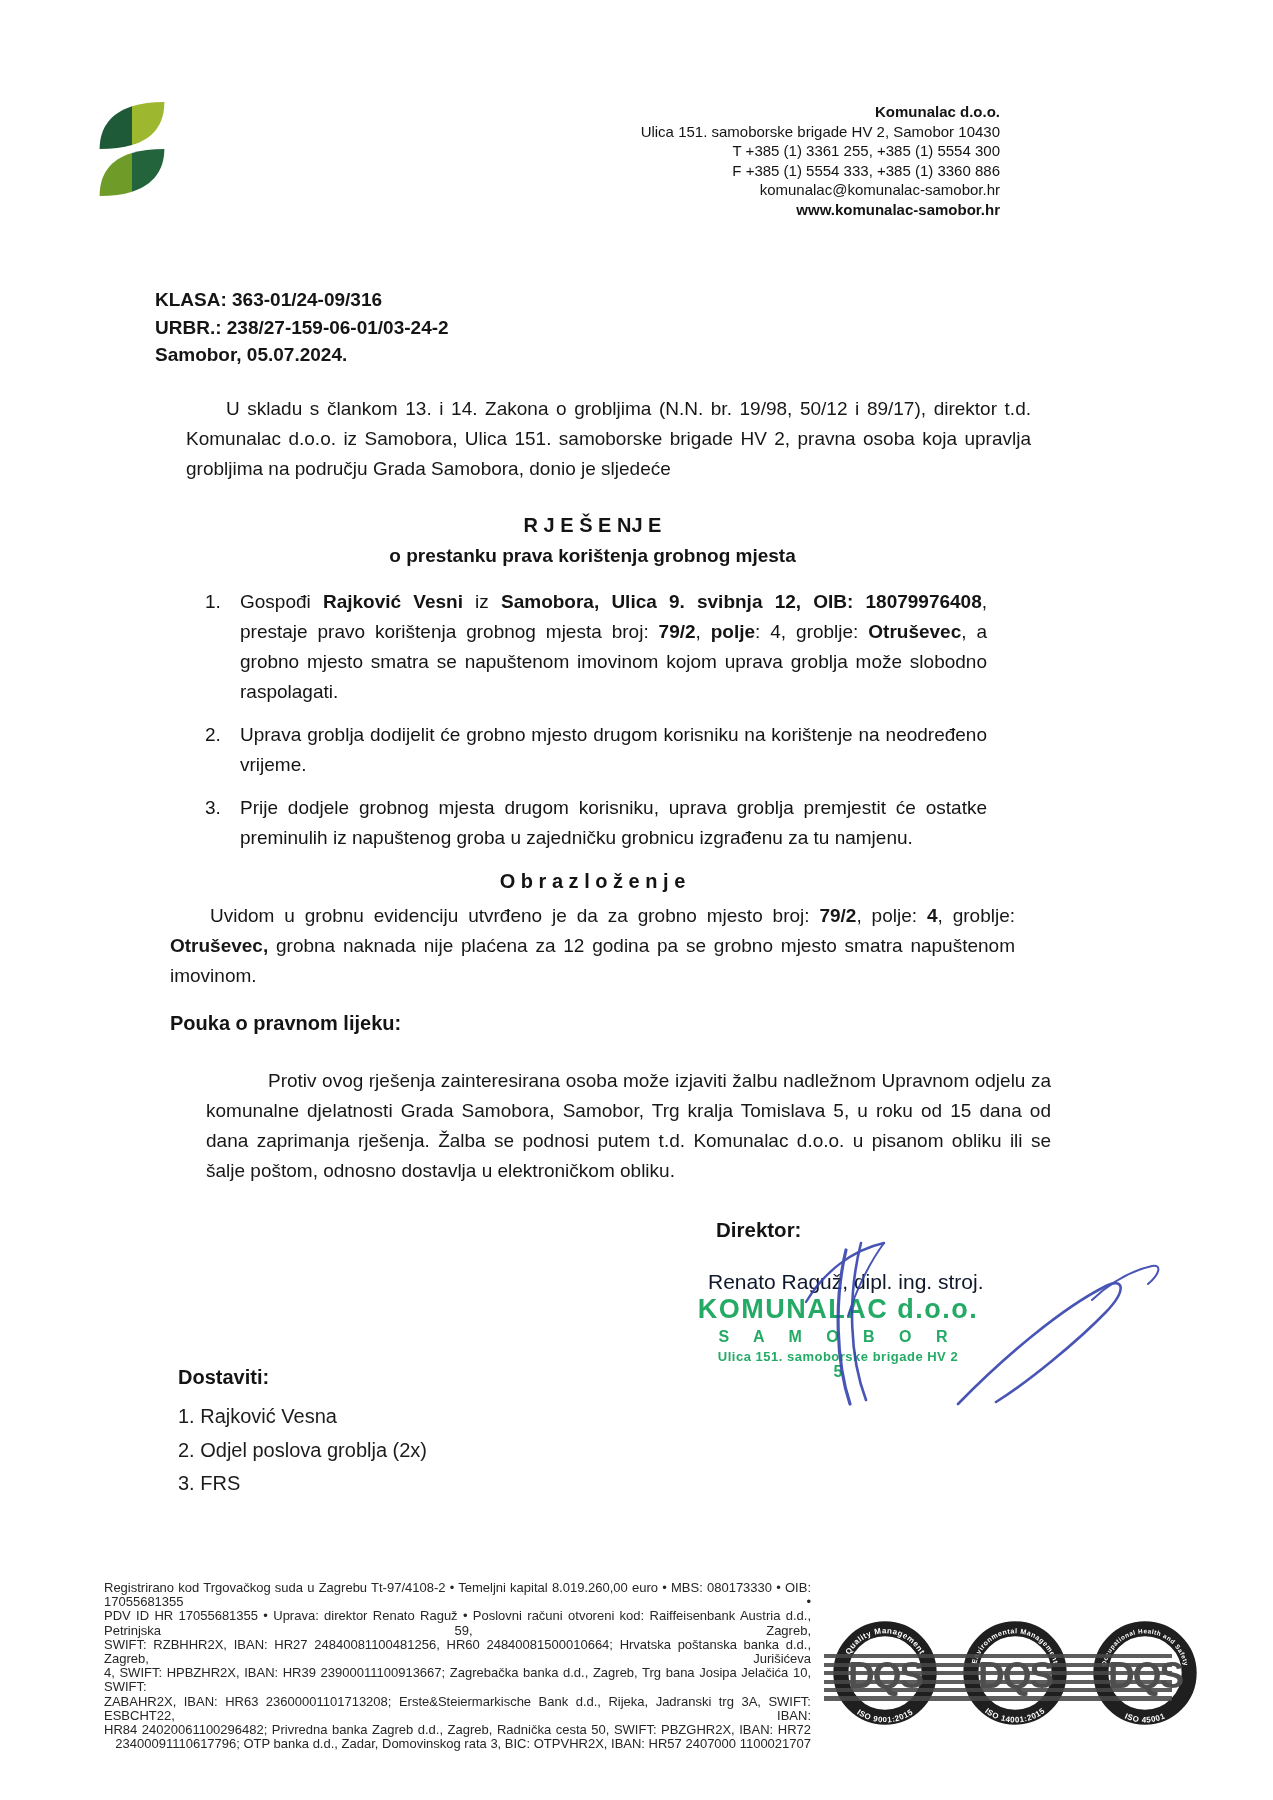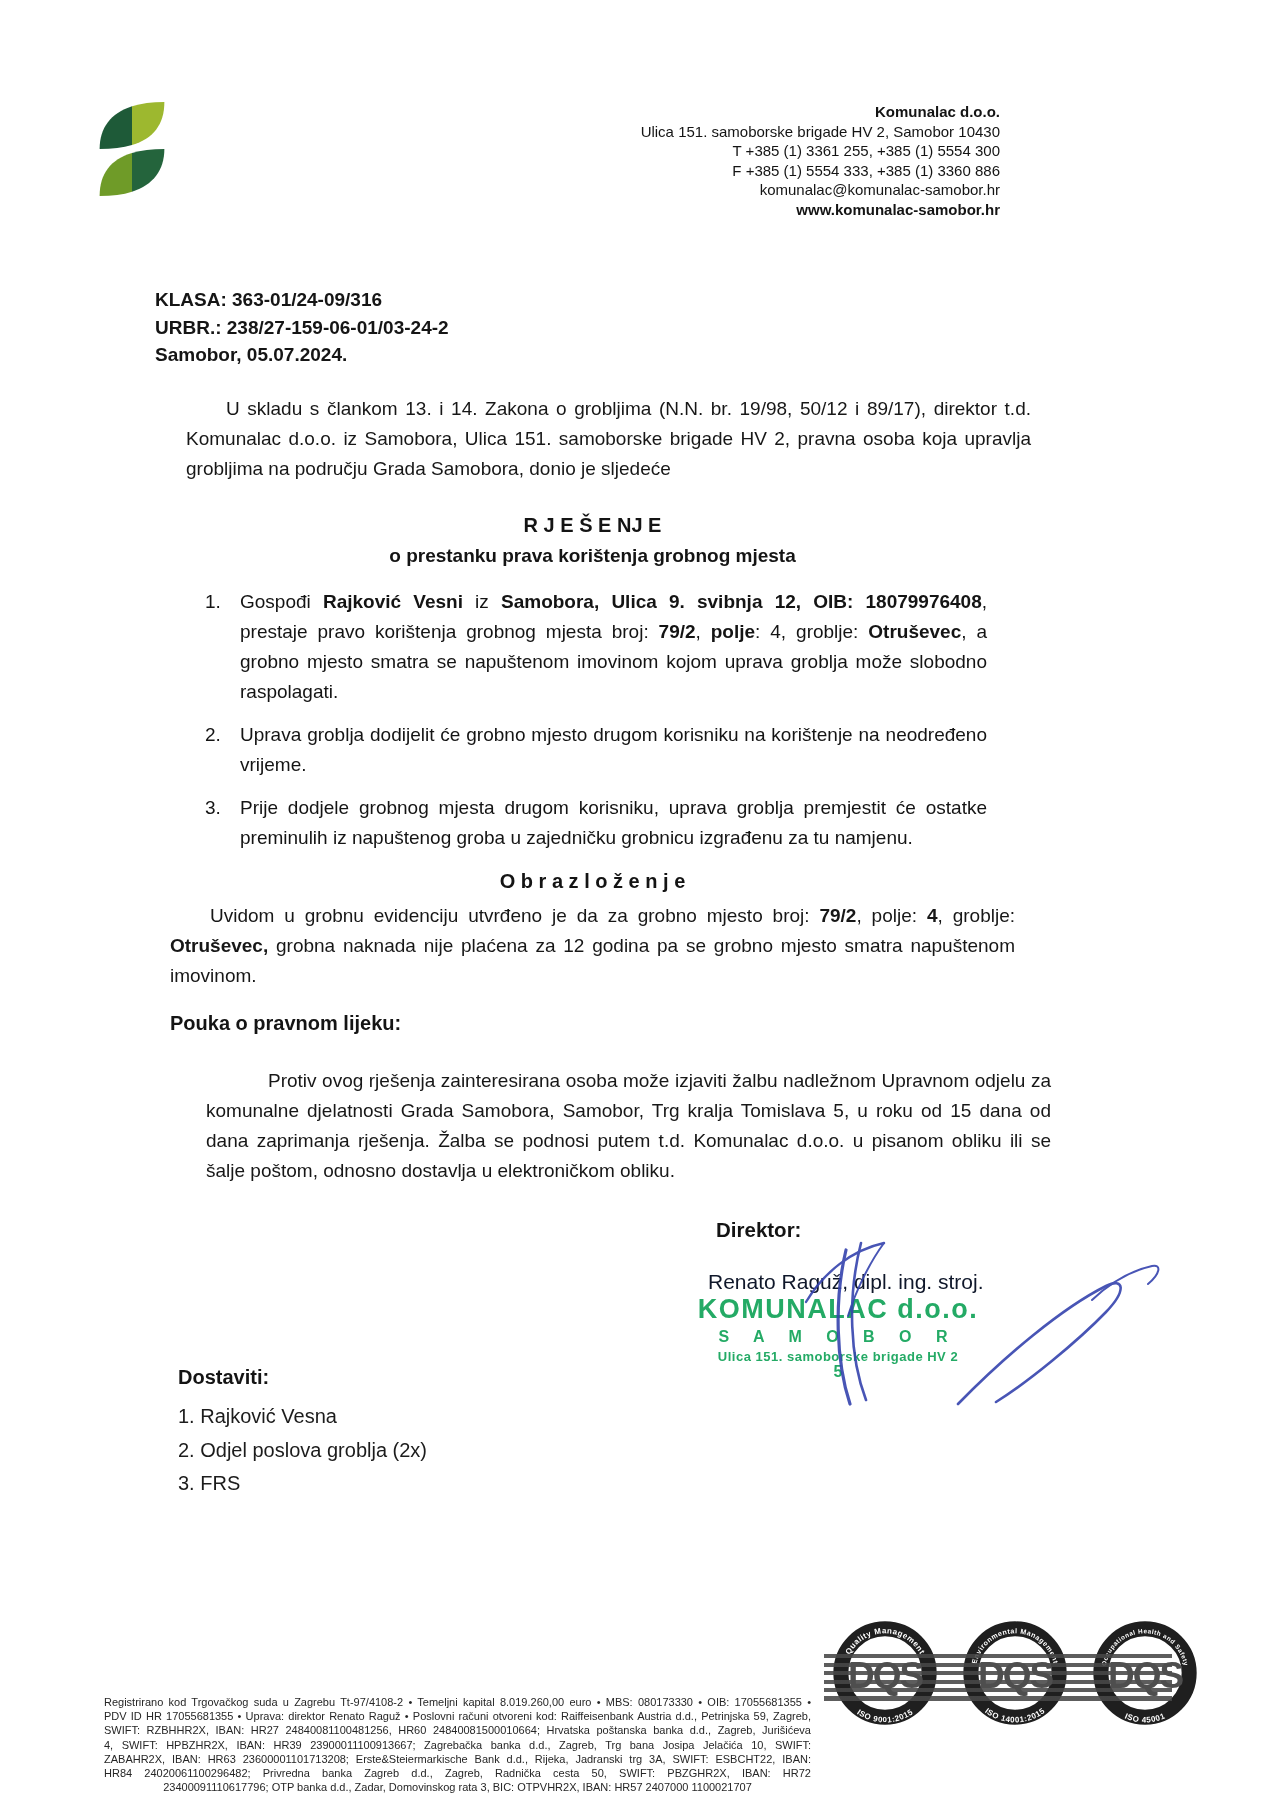--- a/index.html
+++ b/index.html
@@ -43,23 +43,23 @@
   .st1{font-size:27px;letter-spacing:1.5px;font-weight:800;}
   .st2{font-size:16px;letter-spacing:10px;margin-top:3px;}
   .st3{font-size:13px;margin-top:3px;letter-spacing:.5px;}
   .st4{font-size:16px;line-height:15px;}
 
   .sig-svg{left:0;top:0;pointer-events:none;}
 
   .dost-head{left:178px;top:1366px;font-weight:700;font-size:20px;}
   .dost-items{left:178px;top:1400px;font-size:20px;line-height:33.5px;color:#1c1c1c;}
 
-  .footer{left:104px;top:1695px;width:707px;font-size:11px;line-height:14.2px;color:#262626;}
+  .footer{left:104px;top:1581px;width:707px;font-size:13px;line-height:14.2px;color:#262626;}
   .fl{text-align:justify;text-align-last:justify;}
-  .fl-last{text-align:center;}
+  .fl-last{text-align:right;}
 
   .badge{position:absolute;top:12px;width:106px;height:106px;z-index:2;}
   .badges{left:832px;top:1608px;width:340px;height:130px;}
   .band{position:absolute;left:-8px;top:46px;width:348px;height:47px;z-index:3;opacity:.88;
         background:repeating-linear-gradient(180deg,#474747 0px,#474747 4px,rgba(255,255,255,0) 4px,rgba(255,255,255,0) 8.5px);}
   .arc{font-size:9px;font-weight:700;fill:#ffffff;letter-spacing:.6px;}
   .arc-sm{font-size:8px;}
   .arc-xs{font-size:7.2px;}
   .dqs{position:absolute;z-index:4;transform:translate(-50%,-55%);font-size:37px;font-weight:800;
        color:#4e4e4e;letter-spacing:-2px;top:70px;}

